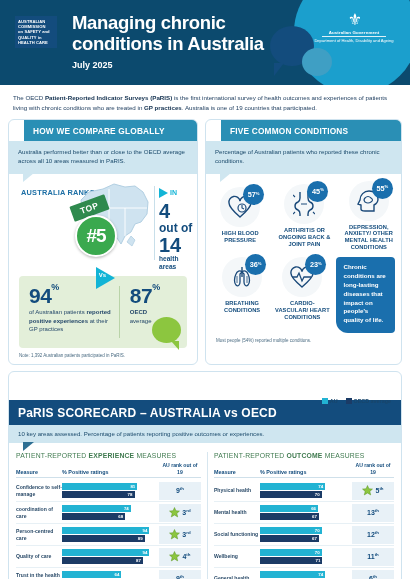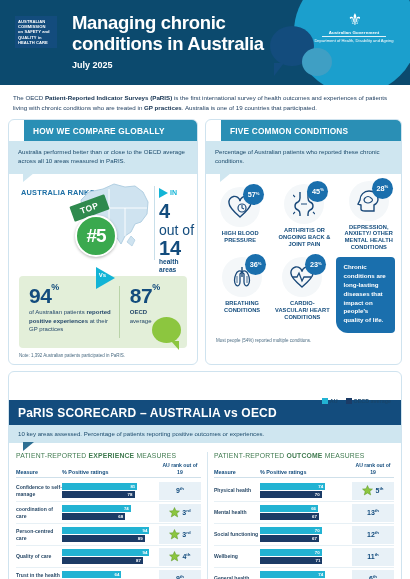--- a/index.html
+++ b/index.html
@@ -173,21 +173,21 @@
     display: inline-flex; align-items: center; gap: 2px;
     color: #12b4d6; font-size: 7px; font-weight: bold;
   }
   .flag-tri {
     width: 0; height: 0;
     border-left: 9px solid #12b4d6;
     border-top: 5px solid transparent;
     border-bottom: 5px solid transparent;
   }
   .big-num { color: #134c7d; font-size: 20px; font-weight: bold; line-height: .95; }
-  .mid-num { color: #134c7d; font-size: 14px; font-weight: normal; line-height: 1.3;}
+  .mid-num { color: #134c7d; font-size: 12px; font-weight: bold; line-height: 1.3;}
   .small-lbl { color: #134c7d; font-size: 6.6px; font-weight: bold; line-height: 1.25; }
 
   
   .compare {
     position: relative;
     margin: 2px 10px 0 10px;
     background: #e3efd9;
     border-radius: 4px;
     height: 72px;
     display: flex;
@@ -487,21 +487,21 @@
           <div class="cond-lbl">ARTHRITIS OR ONGOING BACK &amp; JOINT PAIN</div>
         </div>
 
         <div class="cond">
           <div class="cond-circle">
             <svg width="26" height="24" viewBox="0 0 26 24">
               <path d="M22,10 C22,5 18,2 13,2 C8,2 4,6 4,11 L2,15 L5,16 L5,20 C5,22 7,22 9,22 L18,22 L18,16 C20,15 22,13 22,10 Z" fill="none" stroke="#1b4a7a" stroke-width="1.4"></path>
               <path d="M9,9 Q12,6 15,9 Q18,11 15,13 Q12,15 9,13 Q7,11 9,9 Z" fill="none" stroke="#1b4a7a" stroke-width="1.1"></path>
             </svg>
             <span class="cond-pct">
-                <span>28</span>
+                <span>55</span>
                 <sup>%</sup>
               </span>
           </div>
           <div class="cond-lbl">DEPRESSION, ANXIETY/ OTHER MENTAL HEALTH CONDITIONS</div>
         </div>
       </div>
 
       <div class="cond-row2">
 
         <div class="cond">

